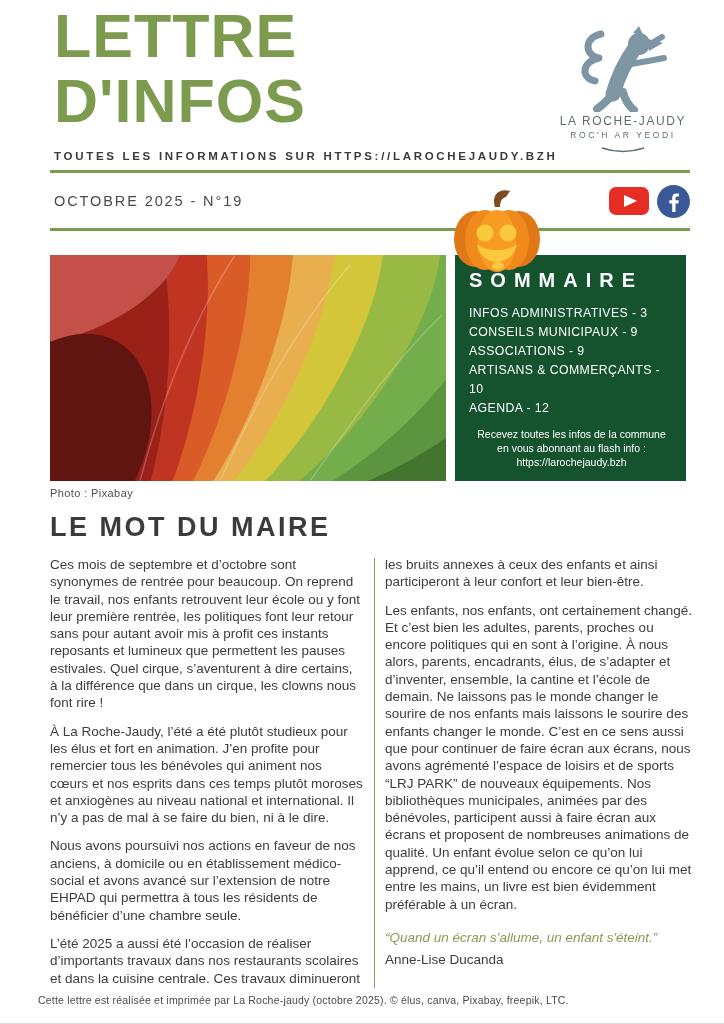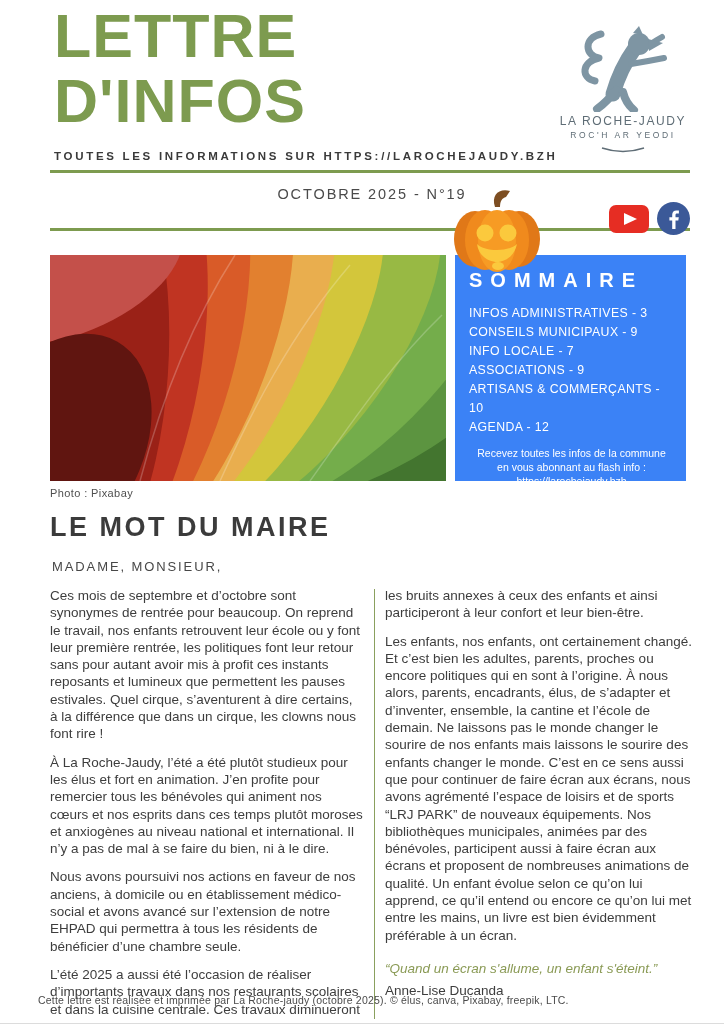--- a/index.html
+++ b/index.html
@@ -17,32 +17,32 @@
   .logo { position:absolute; right:26px; top:26px; width:150px; text-align:center; color:#67798a; }
   .logo-lion { display:block; margin:0 auto; }
   .logo-name { font-size:12px; letter-spacing:1.6px; margin-top:2px; color:#5f6d76; }
   .logo-sub  { font-size:8.5px; letter-spacing:2.6px; margin-top:2px; color:#5f6d76; }
   .logo-arc  { margin-top:1px; }
   .tagline {
     margin-left:54px; font-size:11.5px; font-weight:bold;
     letter-spacing:2.7px; color:#3a3a3a;
   }
   .rule { height:3px; background:#7d9b4f; margin:8px 34px 0 50px; }
-  .issue-row { display:flex; align-items:center; margin:13px 34px 0 54px; height:30px;flex-direction:column; }
+  .issue-row { display:flex; align-items:center; margin:13px 34px 0 54px; height:30px; }
   .issue { font-size:14.5px; letter-spacing:1.9px; color:#4a4a4a; }
   .social { margin-left:auto; display:flex; gap:8px; align-items:center; }
   .rule2 { height:3px; background:#7d9b4f; margin:12px 34px 0 50px; }
   .pumpkin { position:absolute; left:452px; top:188px; z-index:5; }
 
   
   .main-row { display:flex; margin:24px 34px 0 50px; gap:9px; }
   .photo { width:396px; height:226px; flex:none; }
   .toc {
     width:231px; height:226px; flex:none; box-sizing:border-box;
-    background:#3b82f6; color:#ffffff; padding:14px 12px 0 14px;
+    background:#14532d; color:#ffffff; padding:14px 12px 0 14px;
   }
   .toc-title { font-size:20px; letter-spacing:8px; font-weight:bold; margin-bottom:12px; }
   .toc-item { font-size:12.3px; letter-spacing:0.4px; line-height:19px; }
   .toc-note { margin-top:9px; font-size:10.5px; line-height:14px; text-align:center; padding:0 4px; }
   .caption { margin:6px 0 0 50px; font-size:11px; color:#4f4f4f; letter-spacing:0.4px; }
 
   
   .article-title {
     margin:13px 0 0 50px; font-size:27px; letter-spacing:2.5px;
     font-weight:800; color:#3b3b3b;
@@ -142,33 +142,31 @@
         <path d="M90,226 C110,150 140,70 185,0"></path>
         <path d="M170,226 C200,160 240,80 300,10"></path>
         <path d="M260,226 C300,170 340,110 392,60"></path>
       </g>
     </svg>
     <div class="toc">
       <div class="toc-title">SOMMAIRE</div>
       <div>
           <div class="toc-item">INFOS ADMINISTRATIVES - 3</div>
           <div class="toc-item">CONSEILS MUNICIPAUX - 9</div>
-          <div class="toc-item">INFO LOCALE - 7</div>
           <div class="toc-item">ASSOCIATIONS - 9</div>
           <div class="toc-item">ARTISANS &amp; COMMERÇANTS - 10</div>
           <div class="toc-item">AGENDA - 12</div>
         </div>
       <div class="toc-note">Recevez toutes les infos de la commune en vous abonnant au flash info : https://larochejaudy.bzh</div>
     </div>
   </div>
 
   <div class="caption">Photo : Pixabay</div>
 
   <div class="article-title">LE MOT DU MAIRE</div>
-  <div class="salutation">MADAME, MONSIEUR,</div>
 
   <div class="columns">
     <div class="col">
         <p class="para">Ces mois de septembre et d’octobre sont synonymes de rentrée pour beaucoup. On reprend le travail, nos enfants retrouvent leur école ou y font leur première rentrée, les politiques font leur retour sans pour autant avoir mis à profit ces instants reposants et lumineux que permettent les pauses estivales. Quel cirque, s’aventurent à dire certains, à la différence que dans un cirque, les clowns nous font rire !</p>
         <p class="para">À La Roche-Jaudy, l’été a été plutôt studieux pour les élus et fort en animation. J’en profite pour remercier tous les bénévoles qui animent nos cœurs et nos esprits dans ces temps plutôt moroses et anxiogènes au niveau national et international. Il n’y a pas de mal à se faire du bien, ni à le dire.</p>
         <p class="para">Nous avons poursuivi nos actions en faveur de nos anciens, à domicile ou en établissement médico-social et avons avancé sur l’extension de notre EHPAD qui permettra à tous les résidents de bénéficier d’une chambre seule.</p>
         <p class="para">L’été 2025 a aussi été l’occasion de réaliser d’importants travaux dans nos restaurants scolaires et dans la cuisine centrale. Ces travaux diminueront</p>
       </div>
     <div class="divider"></div>
     <div class="col">

